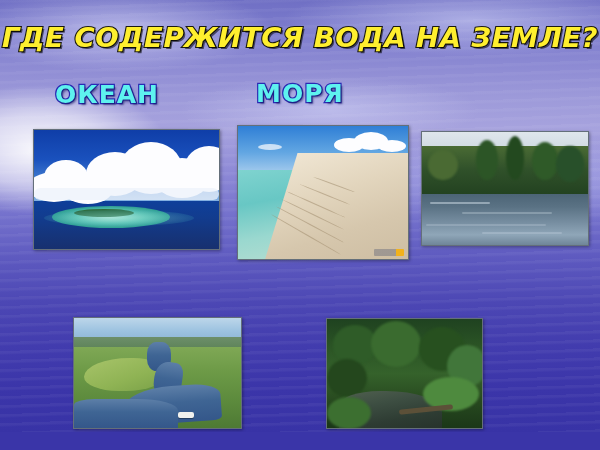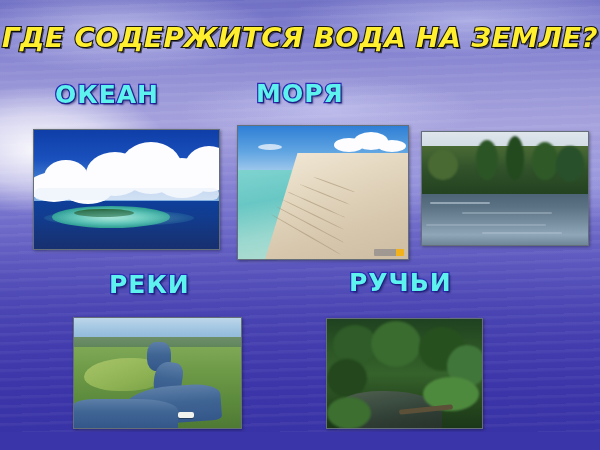--- a/index.html
+++ b/index.html
@@ -143,22 +143,20 @@
 </head>
 <body>
 
 <div id="slide">
   <div id="streaks"></div>
 
   <div class="title">ГДЕ СОДЕРЖИТСЯ ВОДА НА ЗЕМЛЕ?</div>
 
   <div class="label l-ocean">ОКЕАН</div>
   <div class="label l-seas">МОРЯ</div>
-  <div class="label l-rivers">РЕКИ</div>
-  <div class="label l-streams">РУЧЬИ</div>
 
   <div class="photo p-ocean">
     <div class="inner">
       <div class="ocean-sky"></div>
       <div class="ocean-sea"></div>
       <div class="cl" style="left:-6px;top:42px;width:52px;height:30px;"></div>
       <div class="cl" style="left:10px;top:30px;width:44px;height:34px;"></div>
       <div class="cl" style="left:30px;top:48px;width:48px;height:26px;"></div>
       <div class="cl" style="left:52px;top:22px;width:58px;height:44px;"></div>
       <div class="cl" style="left:86px;top:12px;width:62px;height:52px;"></div>

